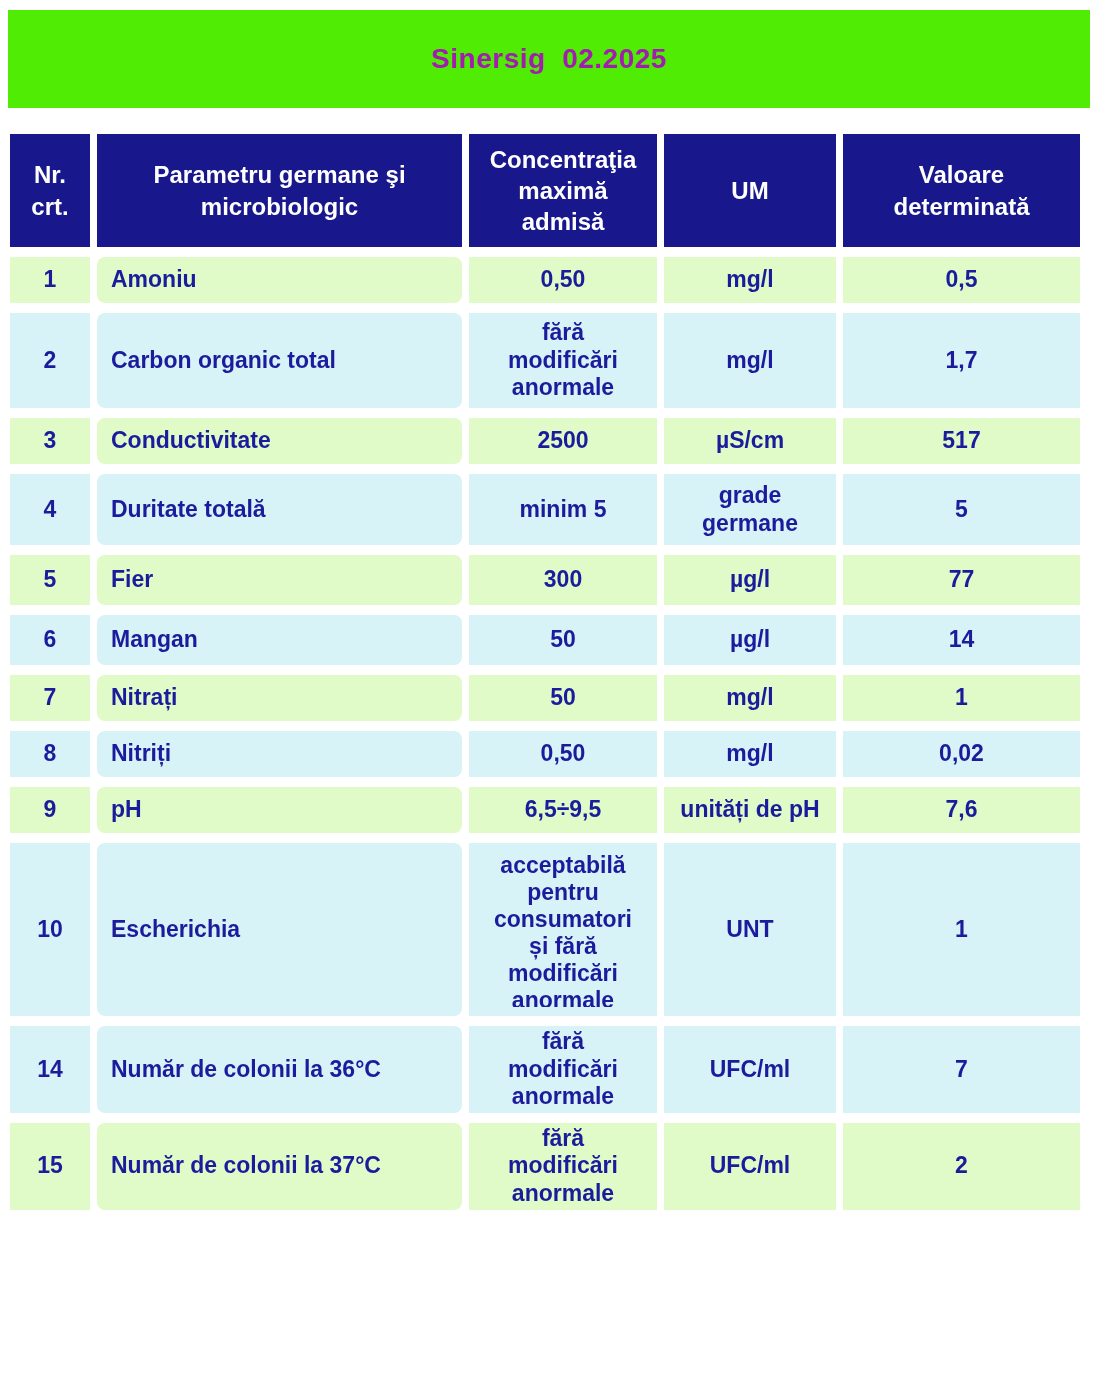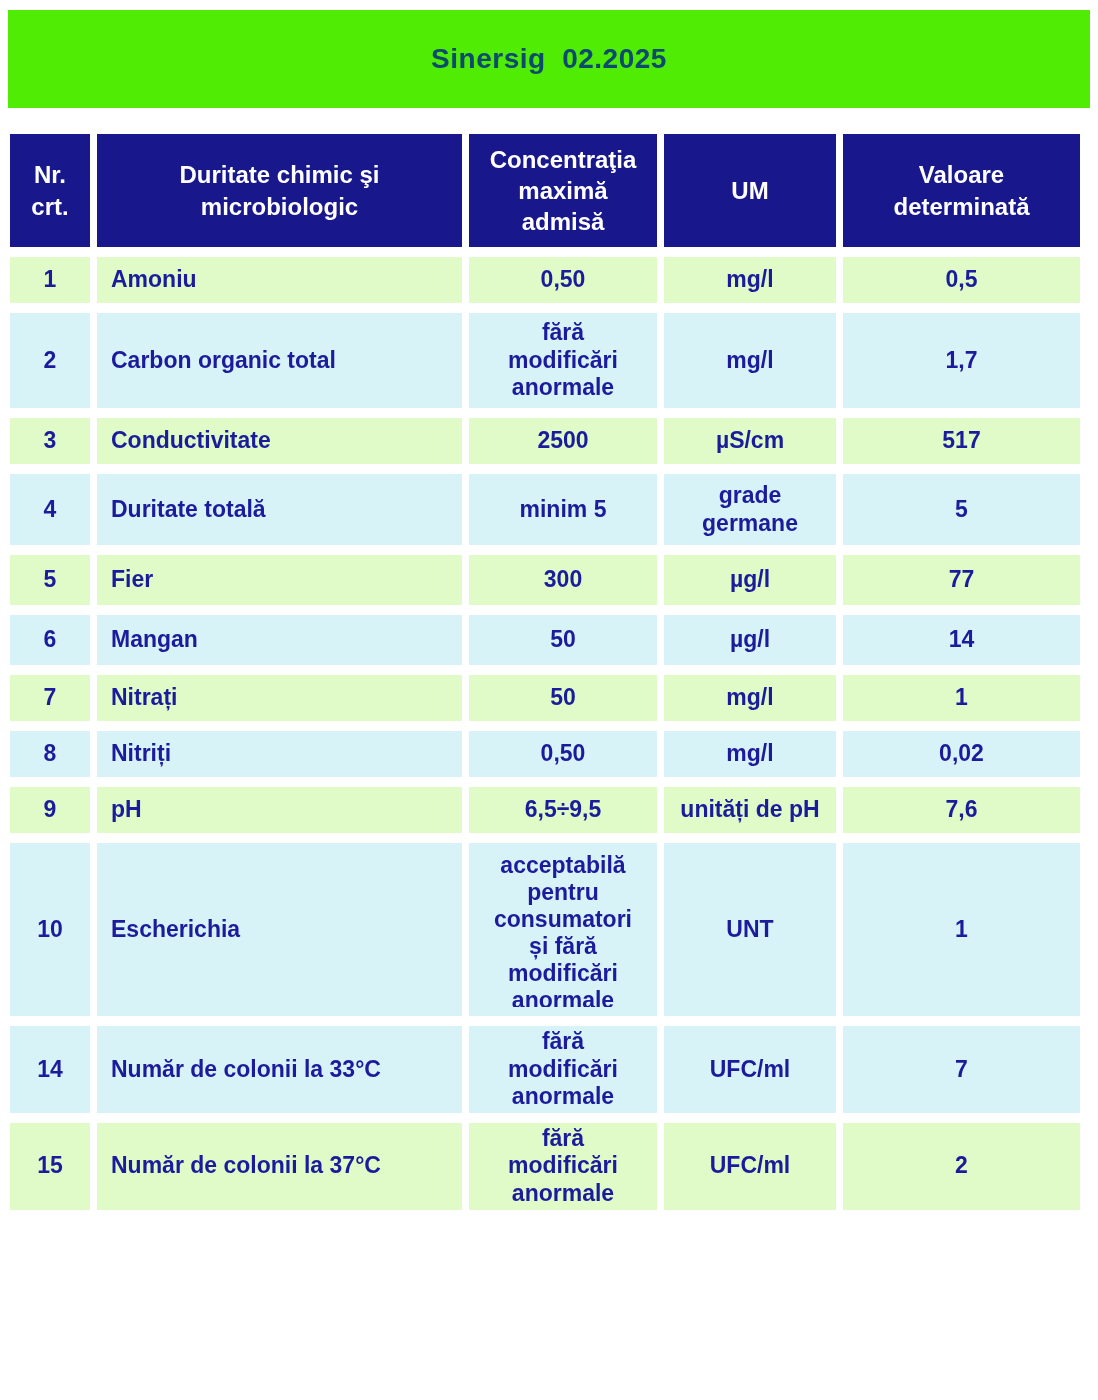--- a/index.html
+++ b/index.html
@@ -17,21 +17,21 @@
   }
   .banner {
     margin: 10px 8px 0 8px;
     height: 98px;
     background: #50ec04;
     display: flex;
     align-items: center;
     justify-content: center;
   }
   .banner-title {
-    color: #0c4a6e;
+    color: #a21caf;
     font-size: 28px;
     font-weight: 600;
     letter-spacing: 0.5px;
     white-space: pre;
   }
   table.wq {
     table-layout: fixed;
     border-collapse: separate;
     border-spacing: 7px 10px;
     width: 1084px;
@@ -60,20 +60,21 @@
     font-weight: 600;
     text-align: center;
     vertical-align: middle;
     white-space: pre-line;
     line-height: 1.2;
     padding: 2px 8px;
   }
   td.param {
     text-align: left;
     padding-left: 14px;
+    border-radius: 8px;
   }
   tr.g td { background: #e0fbc8; }
   tr.b td { background: #d8f3f8; }
   .clip {
     height: 155px;
     overflow: hidden;
     line-height: 27px;
   }
 </style>
 </head>
@@ -90,21 +91,21 @@
       <col class="c-nr">
         <col class="c-par">
         <col class="c-conc">
         <col class="c-um">
         <col class="c-val">
     </colgroup>
     <thead>
       <tr>
         <th>Nr.
 crt.</th>
-        <th>Duritate chimic şi
+        <th>Parametru germane şi
 microbiologic</th>
         <th>Concentraţia
 maximă
 admisă</th>
         <th>UM</th>
         <th>Valoare
 determinată</th>
       </tr>
     </thead>
     <tbody>
@@ -181,21 +182,21 @@
 pentru
 consumatori
 și fără
 modificări
 anormale</div></td>
         <td>UNT</td>
         <td>1</td>
       </tr>
       <tr class="b" style="height:81px">
         <td>14</td>
-        <td class="param">Număr de colonii la 33°C</td>
+        <td class="param">Număr de colonii la 36°C</td>
         <td>fără
 modificări
 anormale</td>
         <td>UFC/ml</td>
         <td>7</td>
       </tr>
       <tr class="g" style="height:85px">
         <td>15</td>
         <td class="param">Număr de colonii la 37°C</td>
         <td>fără

